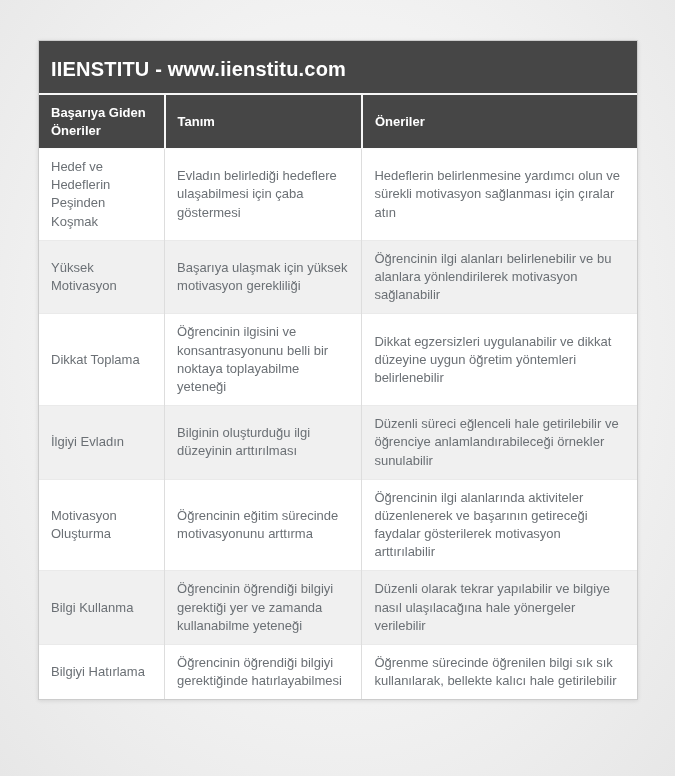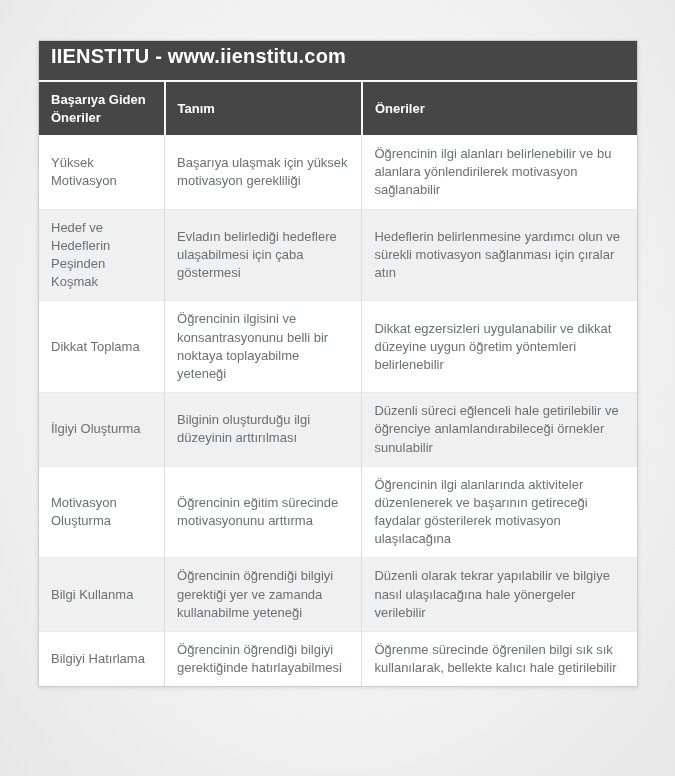--- a/index.html
+++ b/index.html
@@ -19,21 +19,21 @@
     background: #ffffff;
     border: 1px solid #cccccc;
     box-shadow: 0 1px 4px rgba(0,0,0,0.10);
     box-sizing: border-box;
   }
   .title-bar {
     background: #464646;
     color: #ffffff;
     font-size: 20px;
     font-weight: bold;
-    padding: 4px 12px 12px 12px;
+    padding: 17px 12px 12px 12px;
     border-bottom: 2px solid #f7f7f7;
     letter-spacing: 0.2px;
   }
   table {
     width: 100%;
     border-collapse: collapse;
     table-layout: fixed;
     font-size: 13px;
   }
   col.c1 { width: 21%; }
@@ -75,43 +75,43 @@
       </colgroup>
     <thead>
       <tr>
         <th>Başarıya Giden Öneriler</th>
         <th>Tanım</th>
         <th>Öneriler</th>
       </tr>
     </thead>
     <tbody>
       <tr>
+        <td>Hedef ve Hedeflerin Peşinden Koşmak</td>
+        <td>Evladın belirlediği hedeflere ulaşabilmesi için çaba göstermesi</td>
+        <td>Hedeflerin belirlenmesine yardımcı olun ve sürekli motivasyon sağlanması için çıralar atın</td>
+      </tr>
+      <tr>
         <td>Yüksek Motivasyon</td>
         <td>Başarıya ulaşmak için yüksek motivasyon gerekliliği</td>
         <td>Öğrencinin ilgi alanları belirlenebilir ve bu alanlara yönlendirilerek motivasyon sağlanabilir</td>
-      </tr>
-      <tr>
-        <td>Hedef ve Hedeflerin Peşinden Koşmak</td>
-        <td>Evladın belirlediği hedeflere ulaşabilmesi için çaba göstermesi</td>
-        <td>Hedeflerin belirlenmesine yardımcı olun ve sürekli motivasyon sağlanması için çıralar atın</td>
       </tr>
       <tr>
         <td>Dikkat Toplama</td>
         <td>Öğrencinin ilgisini ve konsantrasyonunu belli bir noktaya toplayabilme yeteneği</td>
         <td>Dikkat egzersizleri uygulanabilir ve dikkat düzeyine uygun öğretim yöntemleri belirlenebilir</td>
       </tr>
       <tr>
-        <td>İlgiyi Oluşturma</td>
+        <td>İlgiyi Evladın</td>
         <td>Bilginin oluşturduğu ilgi düzeyinin arttırılması</td>
         <td>Düzenli süreci eğlenceli hale getirilebilir ve öğrenciye anlamlandırabileceği örnekler sunulabilir</td>
       </tr>
       <tr>
         <td>Motivasyon Oluşturma</td>
         <td>Öğrencinin eğitim sürecinde motivasyonunu arttırma</td>
-        <td>Öğrencinin ilgi alanlarında aktiviteler düzenlenerek ve başarının getireceği faydalar gösterilerek motivasyon ulaşılacağına</td>
+        <td>Öğrencinin ilgi alanlarında aktiviteler düzenlenerek ve başarının getireceği faydalar gösterilerek motivasyon arttırılabilir</td>
       </tr>
       <tr>
         <td>Bilgi Kullanma</td>
         <td>Öğrencinin öğrendiği bilgiyi gerektiği yer ve zamanda kullanabilme yeteneği</td>
         <td>Düzenli olarak tekrar yapılabilir ve bilgiye nasıl ulaşılacağına hale yönergeler verilebilir</td>
       </tr>
       <tr>
         <td>Bilgiyi Hatırlama</td>
         <td>Öğrencinin öğrendiği bilgiyi gerektiğinde hatırlayabilmesi</td>
         <td>Öğrenme sürecinde öğrenilen bilgi sık sık kullanılarak, bellekte kalıcı hale getirilebilir</td>

